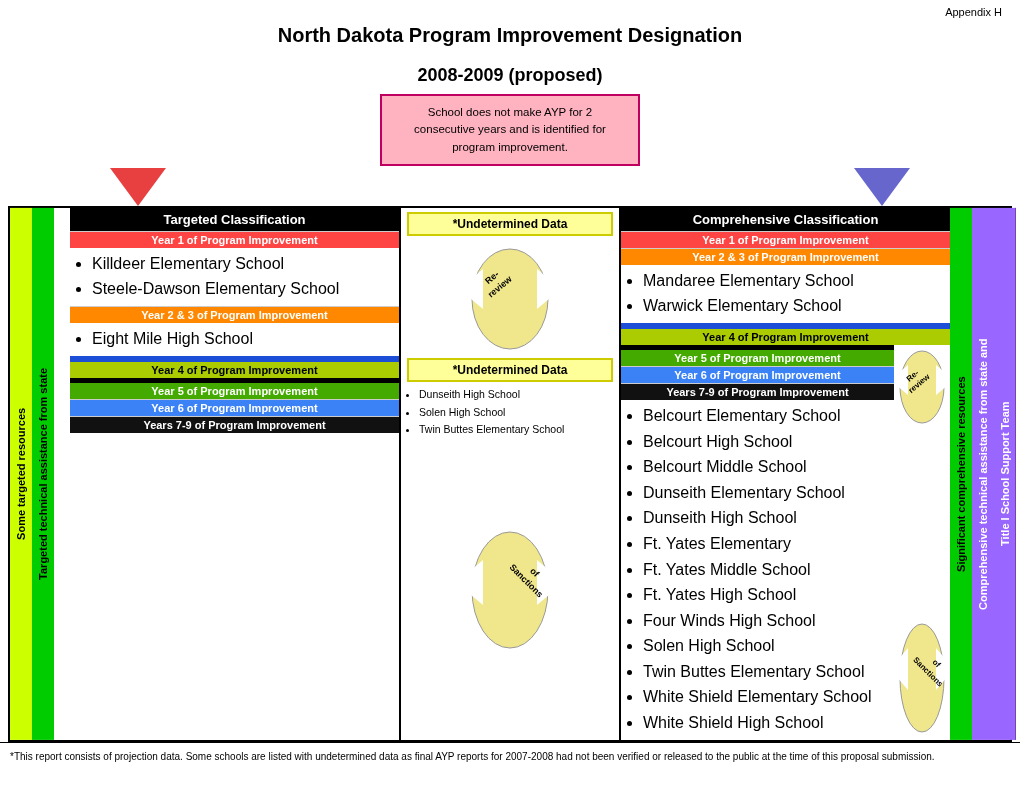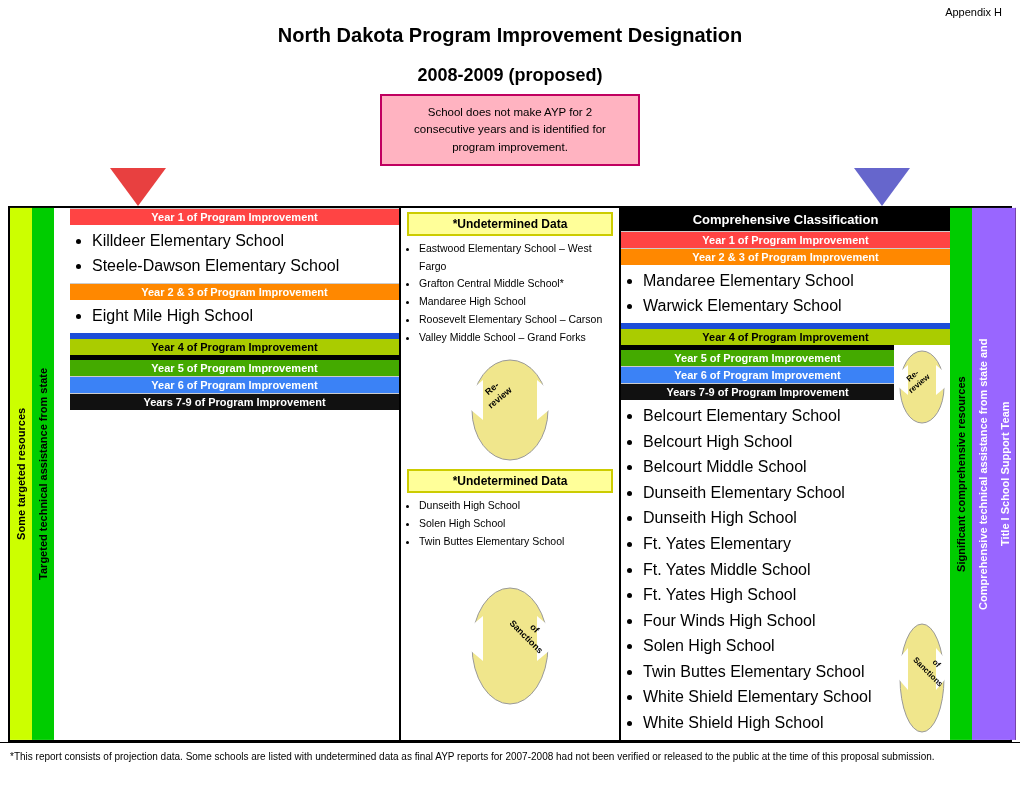--- a/index.html
+++ b/index.html
@@ -290,20 +290,23 @@
       <span>Some targeted resources</span>
     </div>
     <div class="vert-label vert-label-green">
       <span>Targeted technical assistance from state</span>
     </div>
   </div>
 
   <div class="columns-area">
 
     <div class="targeted-col">
+      <div class="targeted-header">
+        <span>Targeted Classification</span>
+      </div>
 
       <div class="year-label-red">
         <span>Year 1 of Program Improvement</span>
       </div>
       <ul class="school-list" id="targeted-year1-list">
           <li>Killdeer Elementary School</li>
           <li>Steele-Dawson Elementary School</li>
         </ul>
 
       <div class="year-label-orange">
@@ -328,27 +331,20 @@
       <div class="year-label-darkgreen" style="background:#111;">
         <span>Years 7-9 of Program Improvement</span>
       </div>
     </div>
 
     <div class="middle-col">
 
       <div class="undetermined-box">
         <span>*Undetermined Data</span>
       </div>
-      <ul class="undetermined-schools" id="middle-schools1-list">
-          <li>Eastwood Elementary School – West Fargo</li>
-          <li>Grafton Central Middle School*</li>
-          <li>Mandaree High School</li>
-          <li>Roosevelt Elementary School – Carson</li>
-          <li>Valley Middle School – Grand Forks</li>
-        </ul>
 
       <div class="mid-rereview">
         <svg width="90" height="110" viewBox="0 0 90 110" class="rereview-svg">
 
           <ellipse cx="45" cy="55" rx="38" ry="50" fill="#f0e68c" stroke="#999" stroke-width="1"></ellipse>
 
           <polygon points="0,40 18,25 18,65 0,50" fill="#fff"></polygon>
 
           <polygon points="90,40 72,25 72,65 90,50" fill="#fff"></polygon>
           <text x="45" y="30" text-anchor="middle" font-size="9" font-weight="bold" transform="rotate(-40, 45, 55)">Re-</text>

